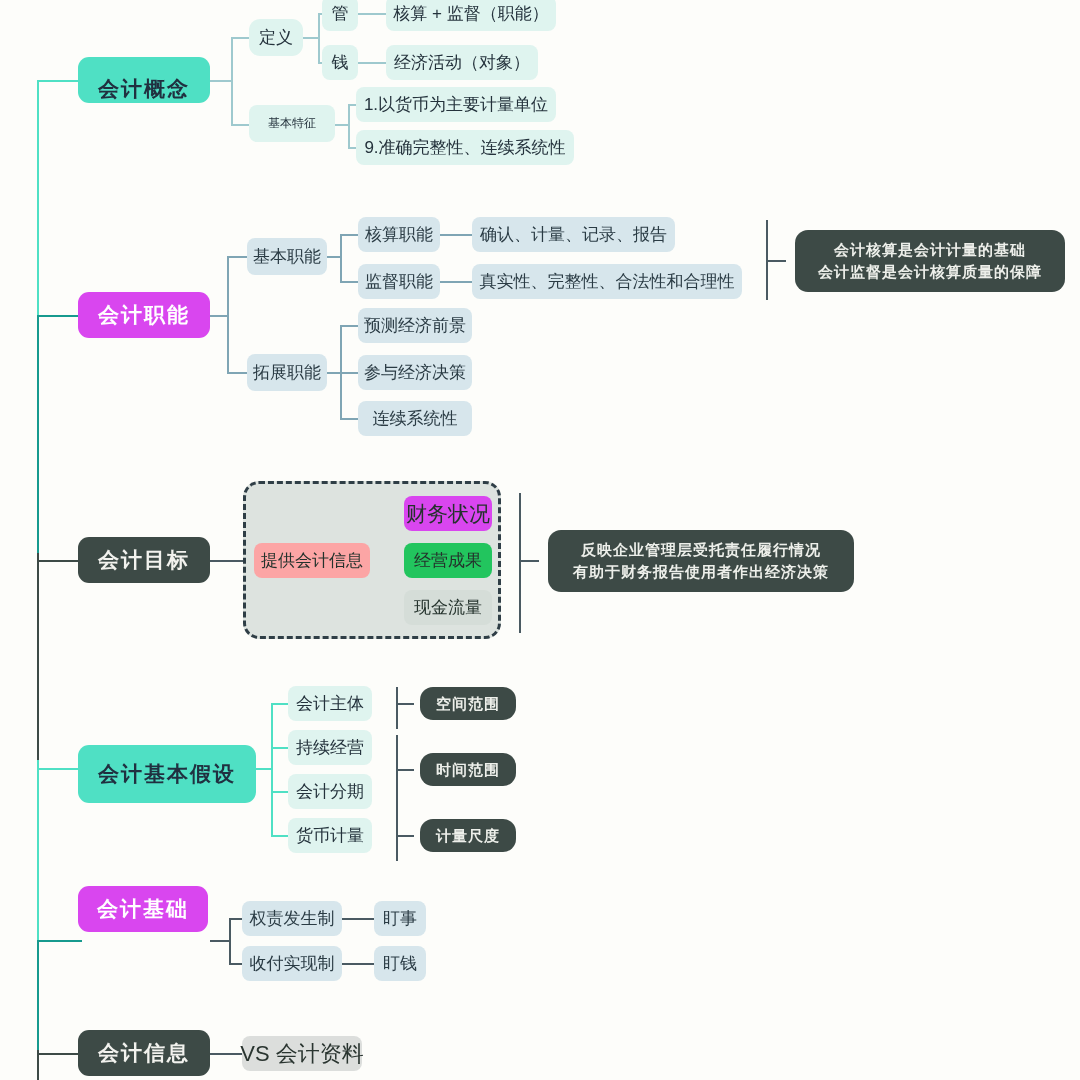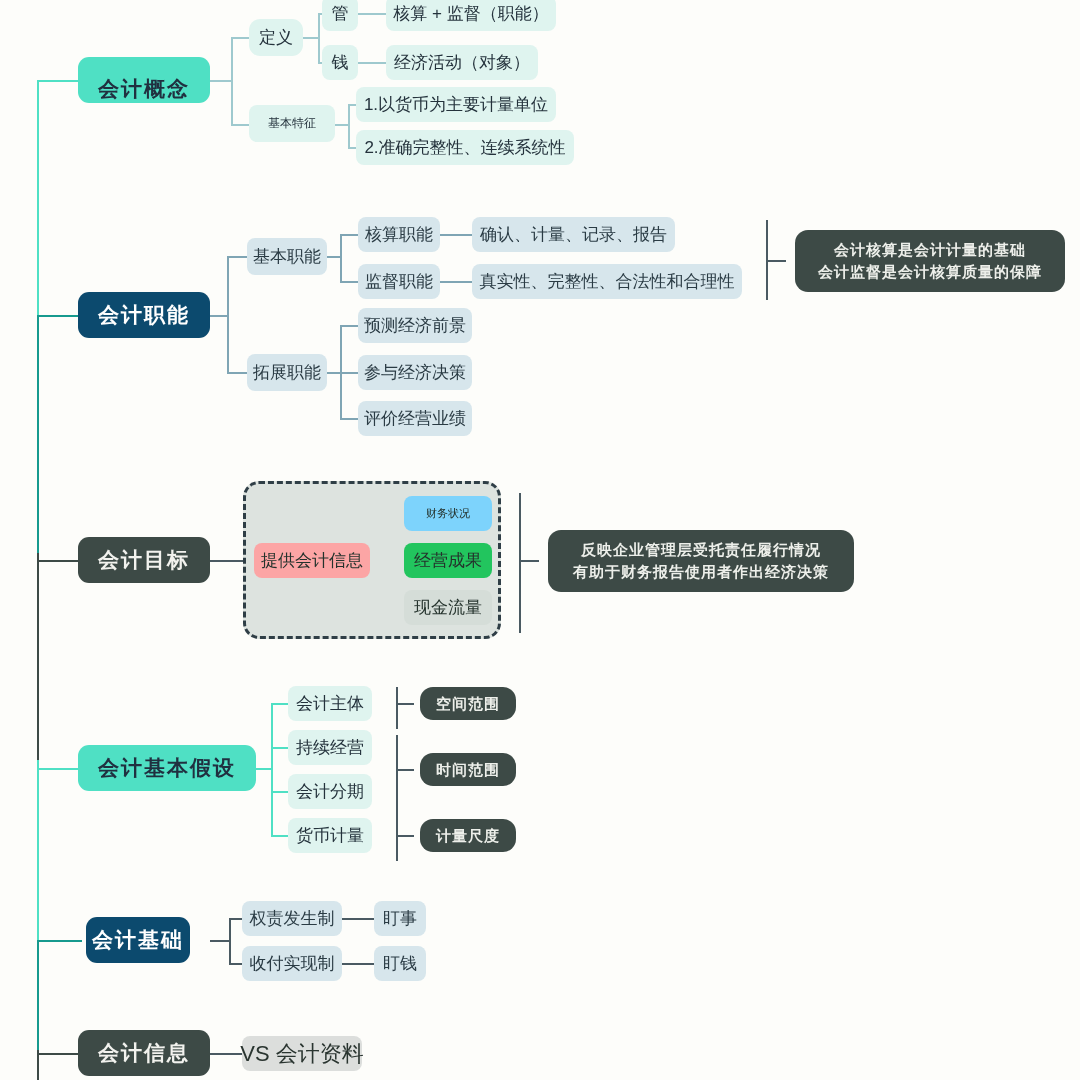--- a/index.html
+++ b/index.html
@@ -18,21 +18,21 @@
   .node{
     position:absolute;box-sizing:border-box;
     display:flex;align-items:center;justify-content:center;
     border-radius:11px;
     font-weight:bold;
     letter-spacing:2px;
     white-space:nowrap;
     z-index:5;
   }
   .node.mint{background:#4FE0C4;color:#203040;}
-  .node.teal{background:#0c4a6e;color:#FFFFFF;}
+  .node.teal{background:#d946ef;color:#FFFFFF;}
   .node.dark{background:#3D4A46;color:#F2F2EE;}
 
   
   .pill{
     position:absolute;box-sizing:border-box;
     display:flex;align-items:center;justify-content:center;
     border-radius:8px;
     white-space:nowrap;
     z-index:4;
   }
@@ -133,21 +133,21 @@
 
   <div class="ln h c-pale abs" style="left:335px;top:124px;width:14px;"></div>
   <div class="ln v c-pale abs" style="left:348px;top:104px;height:44px;"></div>
   <div class="ln h c-pale abs" style="left:348px;top:104px;width:10px;"></div>
   <div class="ln h c-pale abs" style="left:348px;top:147px;width:10px;"></div>
 
   <div class="pill mintlt" style="left:356px;top:87px;width:200px;height:35px;font-size:17px;">
     <span>1.以货币为主要计量单位</span>
   </div>
   <div class="pill mintlt" style="left:356px;top:130px;width:218px;height:35px;font-size:17px;">
-    <span>2.准确完整性、连续系统性</span>
+    <span>9.准确完整性、连续系统性</span>
   </div>
 
   <div class="node teal" style="left:78px;top:292px;width:132px;height:46px;font-size:21px;">
     <span>会计职能</span>
   </div>
 
   <div class="ln h c-blue abs" style="left:210px;top:315px;width:18px;"></div>
   <div class="ln v c-blue abs" style="left:227px;top:256px;height:117px;"></div>
   <div class="ln h c-blue abs" style="left:227px;top:256px;width:20px;"></div>
   <div class="ln h c-blue abs" style="left:227px;top:372px;width:20px;"></div>
@@ -187,21 +187,21 @@
   <div class="ln h c-blue abs" style="left:340px;top:372px;width:18px;"></div>
   <div class="ln h c-blue abs" style="left:340px;top:418px;width:18px;"></div>
 
   <div class="pill bluelt" style="left:358px;top:308px;width:114px;height:35px;font-size:17px;">
     <span>预测经济前景</span>
   </div>
   <div class="pill bluelt" style="left:358px;top:355px;width:114px;height:35px;font-size:17px;">
     <span>参与经济决策</span>
   </div>
   <div class="pill bluelt" style="left:358px;top:401px;width:114px;height:35px;font-size:17px;">
-    <span>评价经营业绩</span>
+    <span>连续系统性</span>
   </div>
 
   <div class="ln v c-slate abs" style="left:766px;top:220px;height:80px;"></div>
   <div class="ln h c-slate abs" style="left:766px;top:260px;width:20px;"></div>
 
   <div class="note" style="left:795px;top:230px;width:270px;height:62px;font-size:15px;">
     <span>会计核算是会计计量的基础</span>
     <span>会计监督是会计核算质量的保障</span>
   </div>
 
@@ -216,39 +216,39 @@
   <div class="pill greenlt" style="left:254px;top:543px;width:116px;height:35px;font-size:17px;background:#fca5a5;">
     <span>提供会计信息</span>
   </div>
 
   <div class="ln h c-slate abs" style="left:370px;top:560px;width:22px;"></div>
   <div class="ln v c-slate abs" style="left:391px;top:513px;height:95px;"></div>
   <div class="ln h c-slate abs" style="left:391px;top:513px;width:16px;"></div>
   <div class="ln h c-slate abs" style="left:391px;top:560px;width:16px;"></div>
   <div class="ln h c-slate abs" style="left:391px;top:607px;width:16px;"></div>
 
-  <div class="pill greenlt" style="left:404px;top:496px;width:88px;height:35px;font-size:11px;background:#7dd3fc;">
+  <div class="pill greenlt" style="left:404px;top:496px;width:88px;height:35px;font-size:21px;background:#d946ef;">
     <span>财务状况</span>
   </div>
   <div class="pill greenlt" style="left:404px;top:543px;width:88px;height:35px;font-size:17px;background:#22c55e;">
     <span>经营成果</span>
   </div>
   <div class="pill greenlt" style="left:404px;top:590px;width:88px;height:35px;font-size:17px;background:#D5DDD8;">
     <span>现金流量</span>
   </div>
 
   <div class="ln v c-slate abs" style="left:519px;top:493px;height:140px;"></div>
   <div class="ln h c-slate abs" style="left:519px;top:560px;width:20px;"></div>
 
   <div class="note" style="left:548px;top:530px;width:306px;height:62px;font-size:15px;">
     <span>反映企业管理层受托责任履行情况</span>
     <span>有助于财务报告使用者作出经济决策</span>
   </div>
 
-  <div class="node mint" style="left:78px;top:745px;width:178px;height:46px;font-size:21px;">
+  <div class="node mint" style="left:78px;top:745px;width:178px;height:58px;font-size:21px;">
     <span>会计基本假设</span>
   </div>
 
   <div class="ln h c-mint abs" style="left:256px;top:768px;width:16px;"></div>
   <div class="ln v c-mint abs" style="left:271px;top:703px;height:132px;"></div>
   <div class="ln h c-mint abs" style="left:271px;top:703px;width:18px;"></div>
   <div class="ln h c-mint abs" style="left:271px;top:747px;width:18px;"></div>
   <div class="ln h c-mint abs" style="left:271px;top:791px;width:18px;"></div>
   <div class="ln h c-mint abs" style="left:271px;top:835px;width:18px;"></div>
 
@@ -276,21 +276,21 @@
   <div class="note" style="left:420px;top:753px;width:96px;height:33px;font-size:15px;">
     <span>时间范围</span>
   </div>
 
   <div class="ln v c-slate abs" style="left:396px;top:819px;height:42px;"></div>
   <div class="ln h c-slate abs" style="left:396px;top:835px;width:18px;"></div>
   <div class="note" style="left:420px;top:819px;width:96px;height:33px;font-size:15px;">
     <span>计量尺度</span>
   </div>
 
-  <div class="node teal" style="left:78px;top:917px;width:104px;height:46px;font-size:21px;margin-left:8px;">
+  <div class="node teal" style="left:78px;top:886px;width:130px;height:46px;font-size:21px;">
     <span>会计基础</span>
   </div>
 
   <div class="ln h c-slate abs" style="left:210px;top:940px;width:20px;"></div>
   <div class="ln v c-slate abs" style="left:229px;top:918px;height:46px;"></div>
   <div class="ln h c-slate abs" style="left:229px;top:918px;width:14px;"></div>
   <div class="ln h c-slate abs" style="left:229px;top:963px;width:14px;"></div>
 
   <div class="pill bluelt" style="left:242px;top:901px;width:100px;height:35px;font-size:17px;">
     <span>权责发生制</span>

